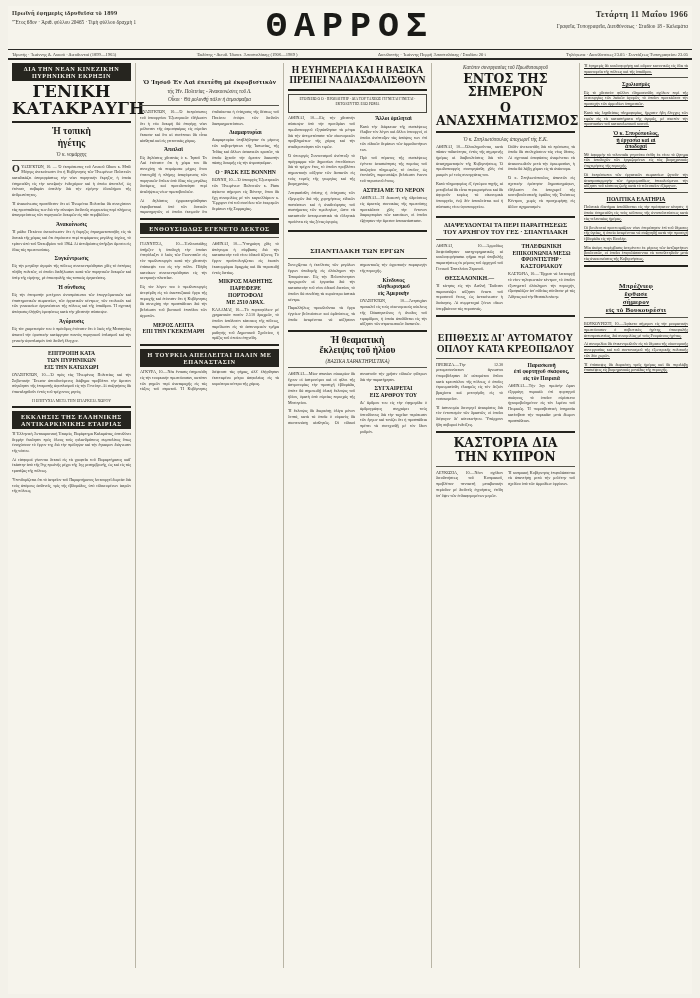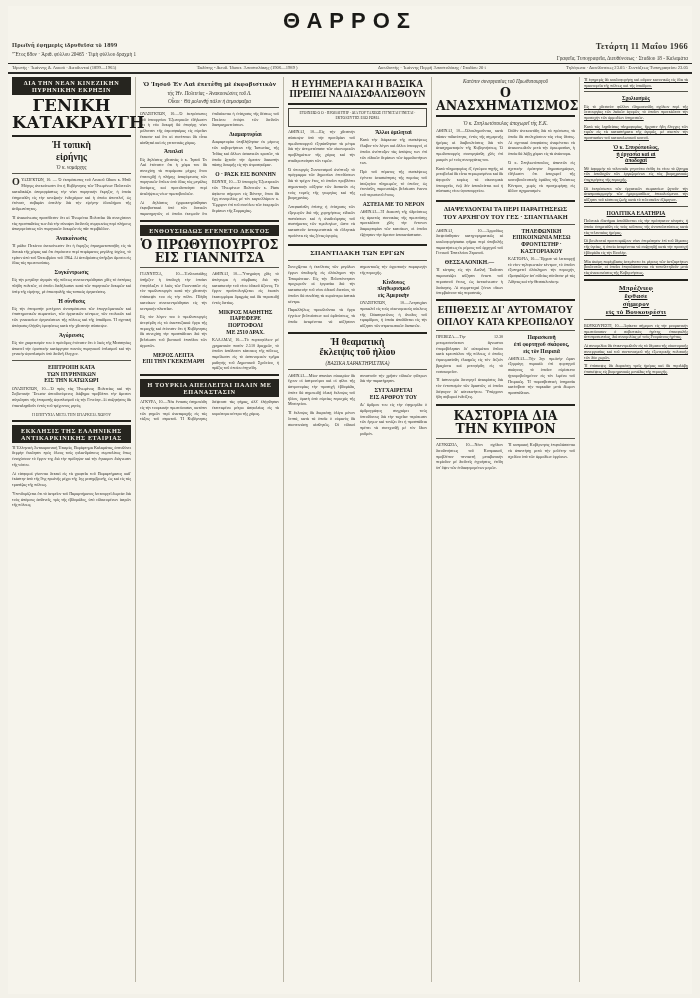--- a/index.html
+++ b/index.html
@@ -36,21 +36,20 @@
     align-items: flex-start;
     justify-content: space-between;
     padding: 2px 4px 0 4px;
     border-bottom: 1px solid #2b2b28;
   }
   .mast-left, .mast-right {
     width: 185px;
     font-size: 5.2px;
     line-height: 1.45;
     color: #33322c;
-    margin-top: 32px;
   }
   .mast-left { text-align: left; }
   .mast-right { text-align: right; }
   .mast-left .founded {
     font-size: 6.4px;
     font-weight: bold;
     margin-bottom: 2px;
     letter-spacing: .2px;
   }
   .mast-right .issue-date {
@@ -60,23 +59,23 @@
     letter-spacing: .3px;
   }
   .mast-left .sub, .mast-right .sub {
     display: block;
   }
   .mast-center {
     flex: 1;
     text-align: center;
   }
   .logo {
-    font-family: Liberation Sans, sans-serif;
-    font-weight: bold;
-    font-size: 22px;
+    font-family: Liberation Mono, monospace;
+    font-weight: bold;
+    font-size: 35px;
     letter-spacing: 7px;
     line-height: 1;
     color: #1a1a17;
     margin: 0;
     padding: 2px 0 4px 0;
   }
   .mast-rule-row {
     display: flex;
     justify-content: space-between;
     font-size: 4.6px;
@@ -138,21 +137,21 @@
     font-size: 9.5px;
     line-height: 1.1;
     text-align: center;
     margin: 2px 0 2px 0;
   }
   .hl-sm {
     font-weight: bold;
     font-size: 7px;
     line-height: 1.15;
     text-align: center;
-    margin: 3px 0 2px 0;
+    margin: 15px 0 2px 0;
     letter-spacing: .2px;
   }
   .hl-xs {
     font-weight: bold;
     font-size: 5.6px;
     line-height: 1.2;
     text-align: center;
     margin: 2px 0 1.5px 0;
   }
   .kicker {
@@ -233,21 +232,21 @@
       <span>Τηλέφωνα · Διευθύνσεως 23.05 · Συντάξεως Τυπογραφείου 23.05</span>
     </div>
 
     <div class="content">
 
       <div class="col c1">
         <div class="banner">ΔΙΑ ΤΗΝ ΝΕΑΝ ΚΙΝΕΖΙΚΗΝ ΠΥΡΗΝΙΚΗΝ ΕΚΡΗΞΙΝ</div>
         <div class="hl-xl">ΓΕΝΙΚΗ ΚΑΤΑΚΡΑΥΓΗ</div>
         <hr class="rule-thick">
         <div class="hl-md">Ἡ τοπικὴ</div>
-        <div class="hl-md">εἰρήνης</div>
+        <div class="hl-md">ἡγέτης</div>
         <div class="kicker">Ὁ κ. νομάρχης</div>
         <hr class="rule">
         <p class="body dropcap">ΟΥΑΣΙΓΚΤΩΝ, 10. — Ὁ ἐκπρόσωπος τοῦ Λευκοῦ Οἴκου κ. Μπὶλ Μόγερς ἀνεκοίνωσεν ὅτι ἡ Κυβέρνησις τῶν Ἡνωμένων Πολιτειῶν καταδικάζει ἀπεριφράστως τὴν νέαν πυρηνικὴν ἔκρηξιν, ἡ ὁποία ἐσημειώθη εἰς τὴν κινεζικὴν ἐνδοχώραν καὶ ἡ ὁποία ἀποτελεῖ, ὡς ἐτόνισε, σοβαρὰν ἀπειλὴν διὰ τὴν εἰρήνην ὁλοκλήρου τῆς ἀνθρωπότητος.</p>
         <p class="body">Ἡ ἀνακοίνωσις προσέθεσεν ὅτι αἱ Ἡνωμέναι Πολιτεῖαι θὰ συνεχίσουν τὰς προσπαθείας των διὰ τὴν σύναψιν διεθνοῦς συμφωνίας περὶ πλήρους ἀπαγορεύσεως τῶν πυρηνικῶν δοκιμῶν εἰς πᾶν περιβάλλον.</p>
         <div class="hl-xs">Ἀνακοίνωσις</div>
         <p class="body">Ἡ ράδιο Πεκίνου ἀνεκοίνωσεν ὅτι ἡ ἔκρηξις ἐπραγματοποιήθη εἰς τὰ δυτικὰ τῆς χώρας καὶ ὅτι ἐπρόκειτο περὶ πειράματος μεγάλης ἰσχύος, τὸ τρίτον ἀπὸ τοῦ Ὀκτωβρίου τοῦ 1964. Αἱ ἀντιδράσεις ὑπῆρξαν ἄμεσοι εἰς ὅλας τὰς πρωτευούσας.</p>
         <div class="hl-xs">Συγκέντρωσις</div>
         <p class="body">Εἰς τὴν μεγάλην ἀγορὰν τῆς πόλεως συνεκεντρώθησαν χθὲς τὸ ἑσπέρας πλήθη πολιτῶν, οἱ ὁποῖοι διεδήλωσαν κατὰ τῶν πυρηνικῶν δοκιμῶν καὶ ὑπὲρ τῆς εἰρήνης, μὲ ἐπικεφαλῆς τὰς τοπικὰς ὀργανώσεις.</p>
         <div class="hl-xs">Ἡ σύνθεσις</div>
         <p class="body">Εἰς τὴν ἐπιτροπὴν μετέχουν ἀντιπρόσωποι τῶν ἐπαγγελματικῶν καὶ ἐπιστημονικῶν σωματείων, τῶν ἐργατικῶν κέντρων, τῶν νεολαιῶν καὶ τῶν γυναικείων ὀργανώσεων τῆς πόλεως καὶ τῆς ὑπαίθρου. Ἡ σχετικὴ ἀπόφασις ἐλήφθη ὁμοφώνως κατὰ τὴν χθεσινὴν σύσκεψιν.</p>
@@ -277,21 +276,20 @@
           <div class="hl-xs">Ἀπειλαὶ</div>
           <p class="body">Εἰς δηλώσεις χθεσινὰς ὁ κ. Ἰησοῦ Ἐν Λαὶ ἐτόνισεν ὅτι ἡ χώρα του θὰ συνεχίσῃ τὰ πειράματα μέχρις ὅτου ἐπιτευχθῇ ἡ πλήρης ἀπαγόρευσις τῶν πυρηνικῶν ὅπλων ἀπὸ ὅλας τὰς μεγάλας δυνάμεις, καὶ προειδοποίησε περὶ ἀναλήψεως νέων πρωτοβουλιῶν.</p>
           <p class="body">Αἱ δηλώσεις ἐχαρακτηρίσθησαν ἐκφοβιστικαὶ ὑπὸ τῶν δυτικῶν παρατηρητῶν, οἱ ὁποῖοι ἐκτιμοῦν ὅτι ἐπιδιώκεται ἡ ἐνίσχυσις τῆς θέσεως τοῦ Πεκίνου ἐνόψει τῶν διεθνῶν διαπραγματεύσεων.</p>
           <div class="hl-xs">Διαμαρτυρίαι</div>
           <p class="body">Διαμαρτυρίαι ὑπεβλήθησαν ἐκ μέρους τῶν κυβερνήσεων τῆς Ἰαπωνίας, τῆς Ἰνδίας καὶ ἄλλων ἀσιατικῶν κρατῶν, τὰ ὁποῖα ζητοῦν τὴν ἄμεσον διακοπὴν πάσης δοκιμῆς εἰς τὴν ἀτμοσφαῖραν.</p>
           <div class="hl-xs">Ο · ΡΑΣΚ ΕΙΣ ΒΟΝΝΗΝ</div>
           <p class="body">ΒΟΝΝΗ, 10.—Ὁ ὑπουργὸς Ἐξωτερικῶν τῶν Ἡνωμένων Πολιτειῶν κ. Ράσκ ἀφίκετο σήμερον εἰς Βόννην, ὅπου θὰ ἔχῃ συνομιλίας μὲ τὸν καγκελλάριον κ. Ἔρχαρντ ἐπὶ τοῦ συνόλου τῶν ἐκκρεμῶν θεμάτων τῆς Συμμαχίας.</p>
         </div>
         <hr class="rule-thick">
         <div class="banner">ΕΝΘΟΥΣΙΩΔΩΣ ΕΓΕΝΕΤΟ ΔΕΚΤΟΣ</div>
-        <div class="hl-lg">Ὁ ΠΡΩΘΥΠΟΥΡΓΟΣ ΕΙΣ ΓΙΑΝΝΙΤΣΑ</div>
         <hr class="rule">
         <div class="two-col">
           <p class="body">ΓΙΑΝΝΙΤΣΑ, 10.—Ἐνθουσιώδης ὑπῆρξεν ἡ ὑποδοχὴ τὴν ὁποίαν ἐπεφύλαξεν ὁ λαὸς τῶν Γιαννιτσῶν εἰς τὸν πρωθυπουργὸν κατὰ τὴν χθεσινὴν ἐπίσκεψίν του εἰς τὴν πόλιν. Πλήθη κατοίκων συνεκεντρώθησαν εἰς τὴν κεντρικὴν πλατεῖαν.</p>
           <p class="body">Εἰς τὸν λόγον του ὁ πρωθυπουργὸς ἀνεφέρθη εἰς τὰ ἀναπτυξιακὰ ἔργα τῆς περιοχῆς καὶ ἐτόνισεν ὅτι ἡ Κυβέρνησις θὰ συνεχίσῃ τὴν προσπάθειαν διὰ τὴν βελτίωσιν τοῦ βιοτικοῦ ἐπιπέδου τῶν ἀγροτῶν.</p>
           <div class="hl-xs" style="white-space:pre-line">ΜΕΡΟΣ ΛΕΠΤΑ
 ΕΠΙ ΤΗΝ ΓΚΕΚΕΜΑΡΗ</div>
           <p class="body">ΑΘΗΝΑΙ, 10.—Ὑπεγράφη χθὲς τὸ ἀπόγευμα ἡ σύμβασις διὰ τὴν κατασκευὴν τοῦ νέου ὁδικοῦ ἄξονος. Τὸ ἔργον προϋπολογίζεται εἰς ἑκατὸν ἑκατομμύρια δραχμὰς καὶ θὰ περατωθῇ ἐντὸς διετίας.</p>
           <div class="hl-xs" style="white-space:pre-line">ΜΙΚΡΟΣ ΜΑΘΗΤΗΣ
 ΠΑΡΕΦΕΡΕ ΠΟΡΤΟΦΟΛΙ
 ΜΕ 2510 ΔΡΑΧ.</div>
@@ -341,20 +339,21 @@
           <p class="body">ΑΘΗΝΑΙ.—Μίαν σπανίαν εὐκαιρίαν θὰ ἔχουν οἱ ἀστρονόμοι καὶ οἱ φίλοι τῆς ἀστρονομίας τὴν προσεχῆ ἑβδομάδα, ὁπότε θὰ σημειωθῇ ὁλικὴ ἔκλειψις τοῦ ἡλίου, ὁρατὴ ἀπὸ εὐρείας περιοχὰς τῆς Μεσογείου.</p>
           <p class="body">Ἡ ἔκλειψις θὰ διαρκέσῃ ὀλίγα μόνον λεπτά, κατὰ τὰ ὁποῖα ὁ οὐρανὸς θὰ σκοτεινιάσῃ αἰσθητῶς. Οἱ εἰδικοὶ συνιστοῦν τὴν χρῆσιν εἰδικῶν φίλτρων διὰ τὴν παρατήρησιν.</p>
           <div class="hl-xs" style="white-space:pre-line">ΣΥΓΧΑΙΡΕΤΑΙ
 ΕΙΣ ΑΡΘΡΟΥ ΤΟΥ</div>
           <p class="body">Δι' ἄρθρου του εἰς τὴν ἐφημερίδα ὁ ἀρθρογράφος συγχαίρει τοὺς ὑπευθύνους διὰ τὴν ταχεῖαν περάτωσιν τῶν ἔργων καὶ τονίζει ὅτι ἡ προσπάθεια πρέπει νὰ συνεχισθῇ μὲ τὸν ἴδιον ρυθμόν.</p>
         </div>
       </div>
 
       <div class="col c4">
         <div class="kicker">Κατόπιν συνεργασίας τοῦ Πρωθυπουργοῦ</div>
+        <div class="hl-lg">ΕΝΤΟΣ ΤΗΣ ΣΗΜΕΡΟΝ</div>
         <div class="hl-lg">Ο ΑΝΑΣΧΗΜΑΤΙΣΜΟΣ</div>
         <hr class="rule-thick">
         <div class="kicker">Ὁ κ. Σπηλιωτόπουλος ἀποχωρεῖ τῆς Ε.Κ.</div>
         <div class="two-col">
           <p class="body">ΑΘΗΝΑΙ, 10.—Ὁλοκληροῦνται, κατὰ πᾶσαν πιθανότητα, ἐντὸς τῆς σημερινῆς ἡμέρας αἱ διαβουλεύσεις διὰ τὸν ἀνασχηματισμὸν τῆς Κυβερνήσεως. Ὁ πρωθυπουργὸς συνειργάσθη χθὲς ἐπὶ μακρὸν μὲ τοὺς συνεργάτας του.</p>
           <p class="body">Κατὰ πληροφορίας ἐξ ἐγκύρου πηγῆς, αἱ μεταβολαὶ θὰ εἶναι περιωρισμέναι καὶ θὰ ἀφοροῦν κυρίως τὰ οἰκονομικὰ ὑπουργεῖα, ἐνῷ δὲν ἀποκλείεται καὶ ἡ σύστασις νέου ὑφυπουργείου.</p>
           <p class="body">Οὐδὲν ἀνεκοινώθη διὰ τὰ πρόσωπα, τὰ ὁποῖα θὰ στελεχώσουν τὰς νέας θέσεις. Αἱ σχετικαὶ ἀποφάσεις ἀναμένεται νὰ ἀνακοινωθοῦν μετὰ τὴν ὁρκωμοσίαν, ἡ ὁποία θὰ λάβῃ χώραν εἰς τὰ ἀνάκτορα.</p>
           <p class="body">Ὁ κ. Σπηλιωτόπουλος, ἀπαντῶν εἰς σχετικὴν ἐρώτησιν δημοσιογράφων, ἐδήλωσεν ὅτι ἀποχωρεῖ τῆς κοινοβουλευτικῆς ὁμάδος τῆς Ἑνώσεως Κέντρου, χωρὶς νὰ προσχωρήσῃ εἰς ἄλλον σχηματισμόν.</p>
         </div>
         <hr class="rule-thick">

